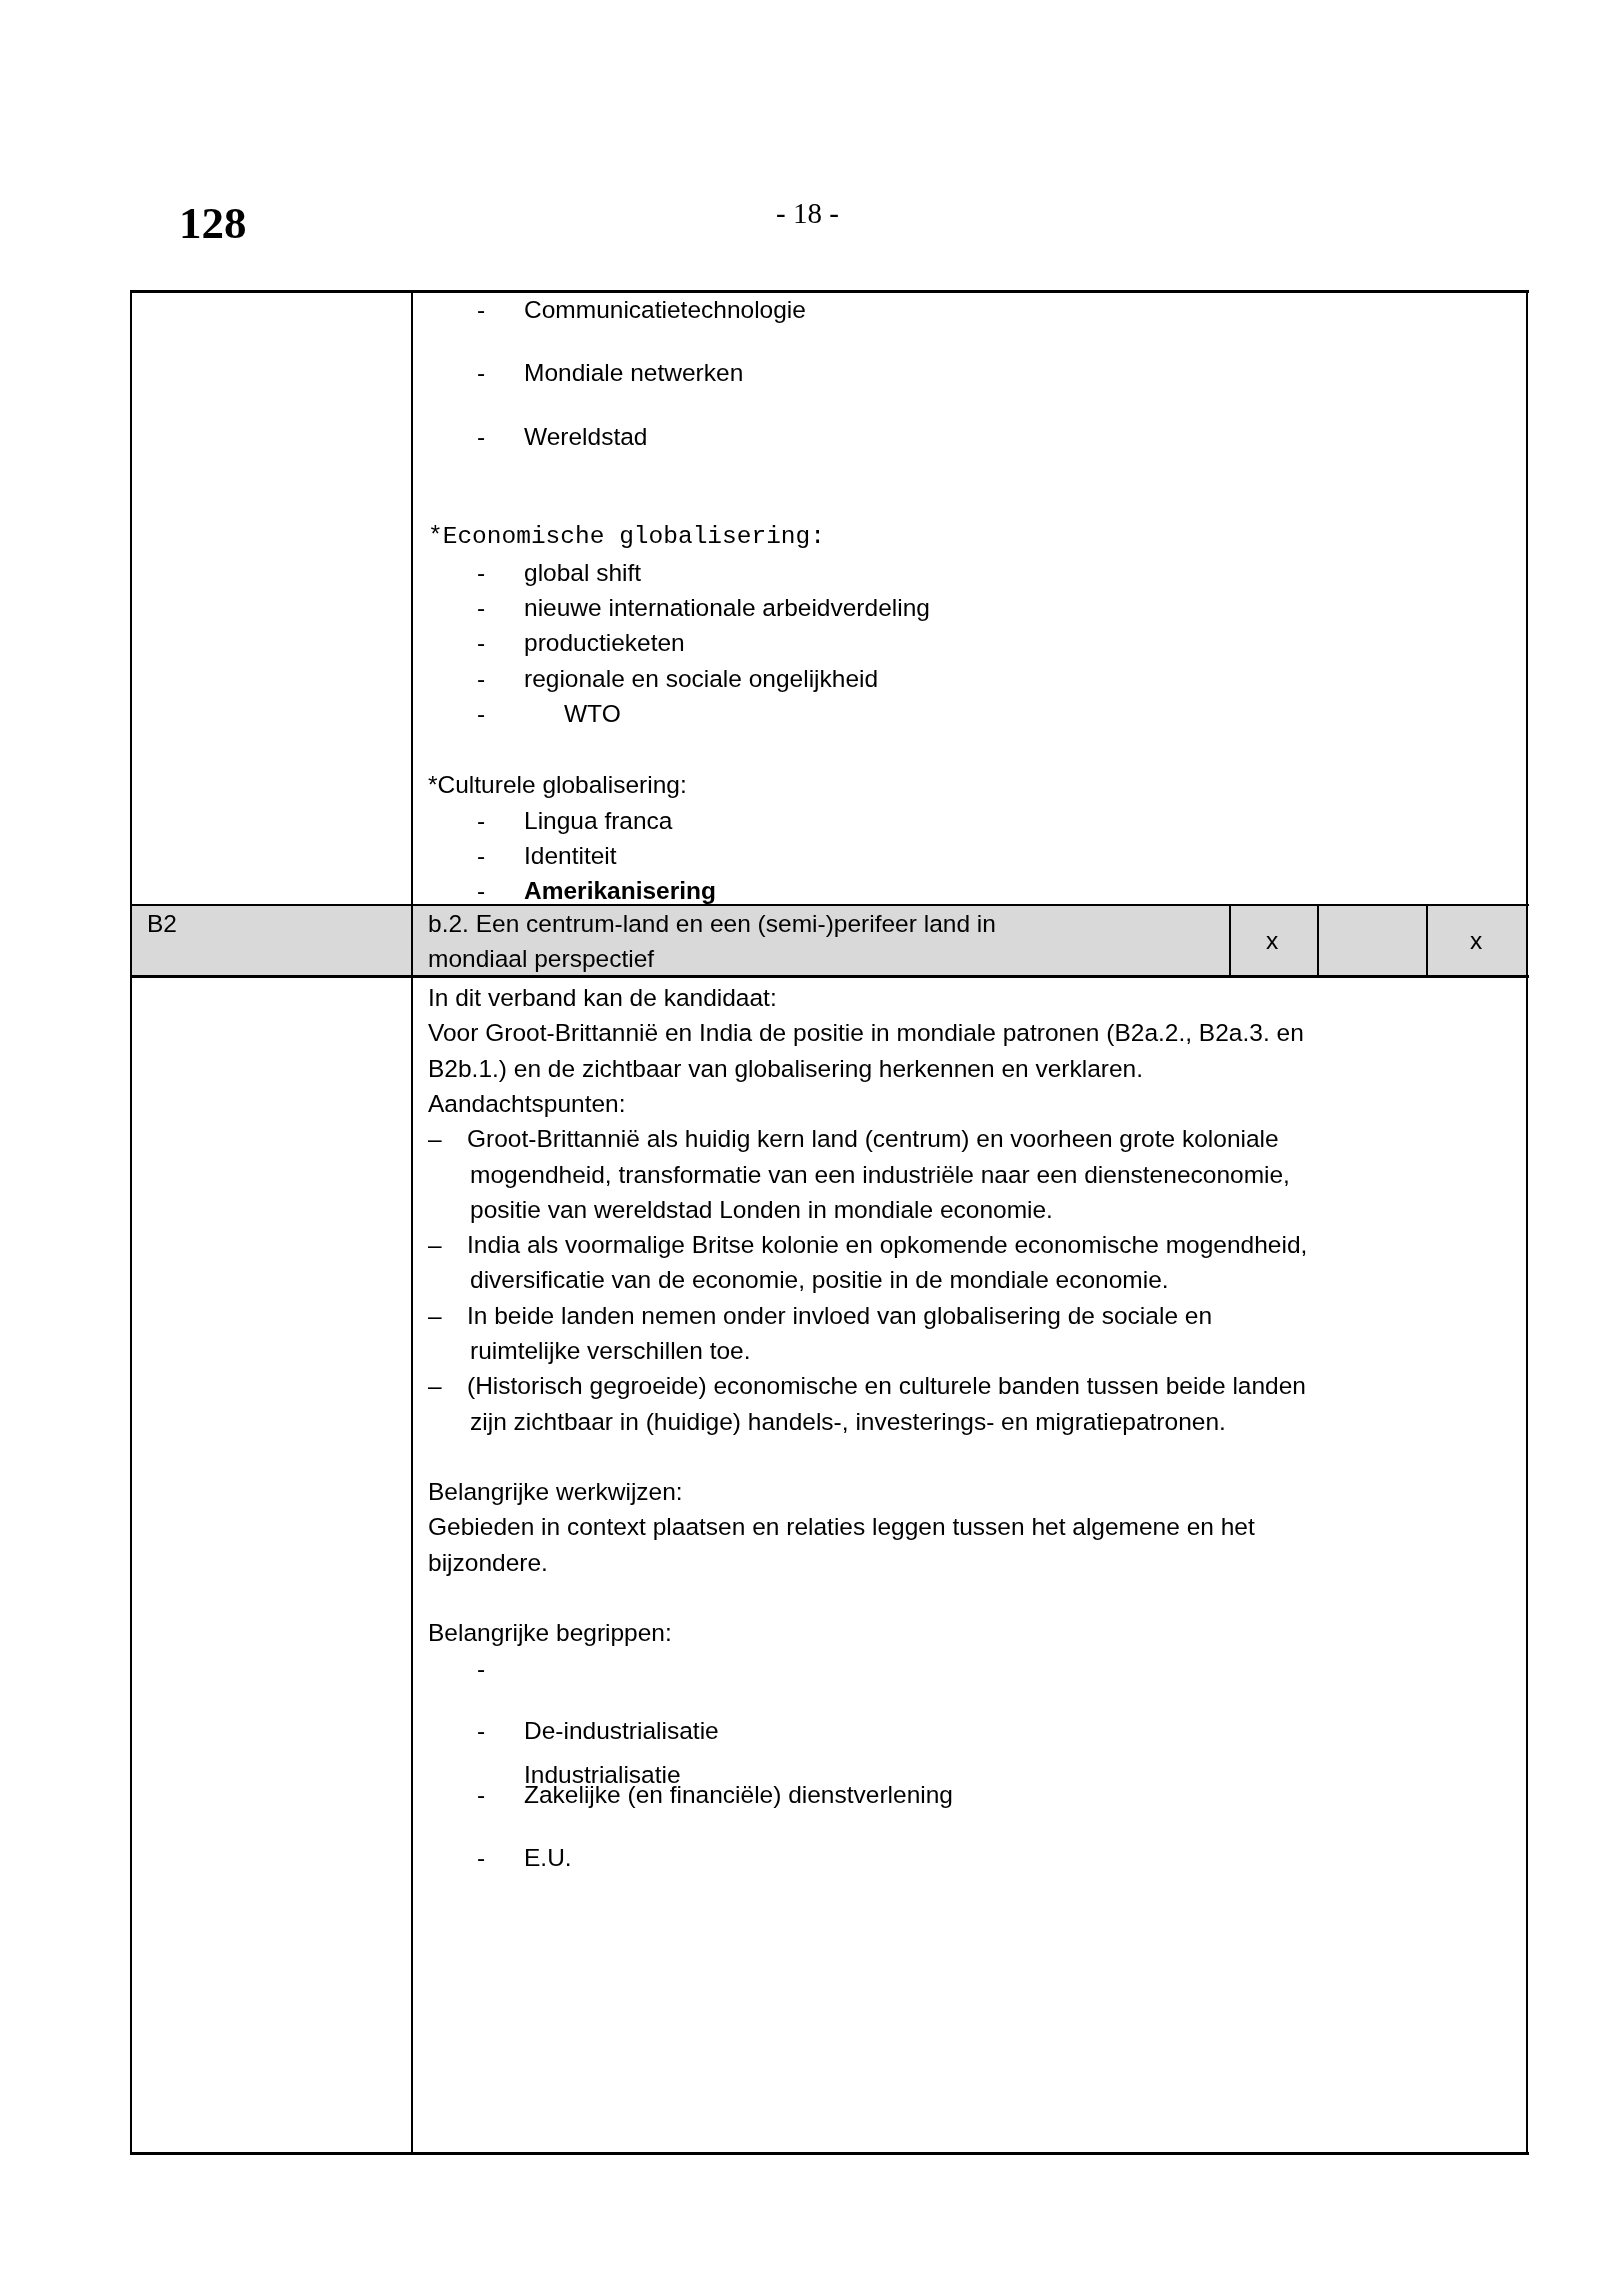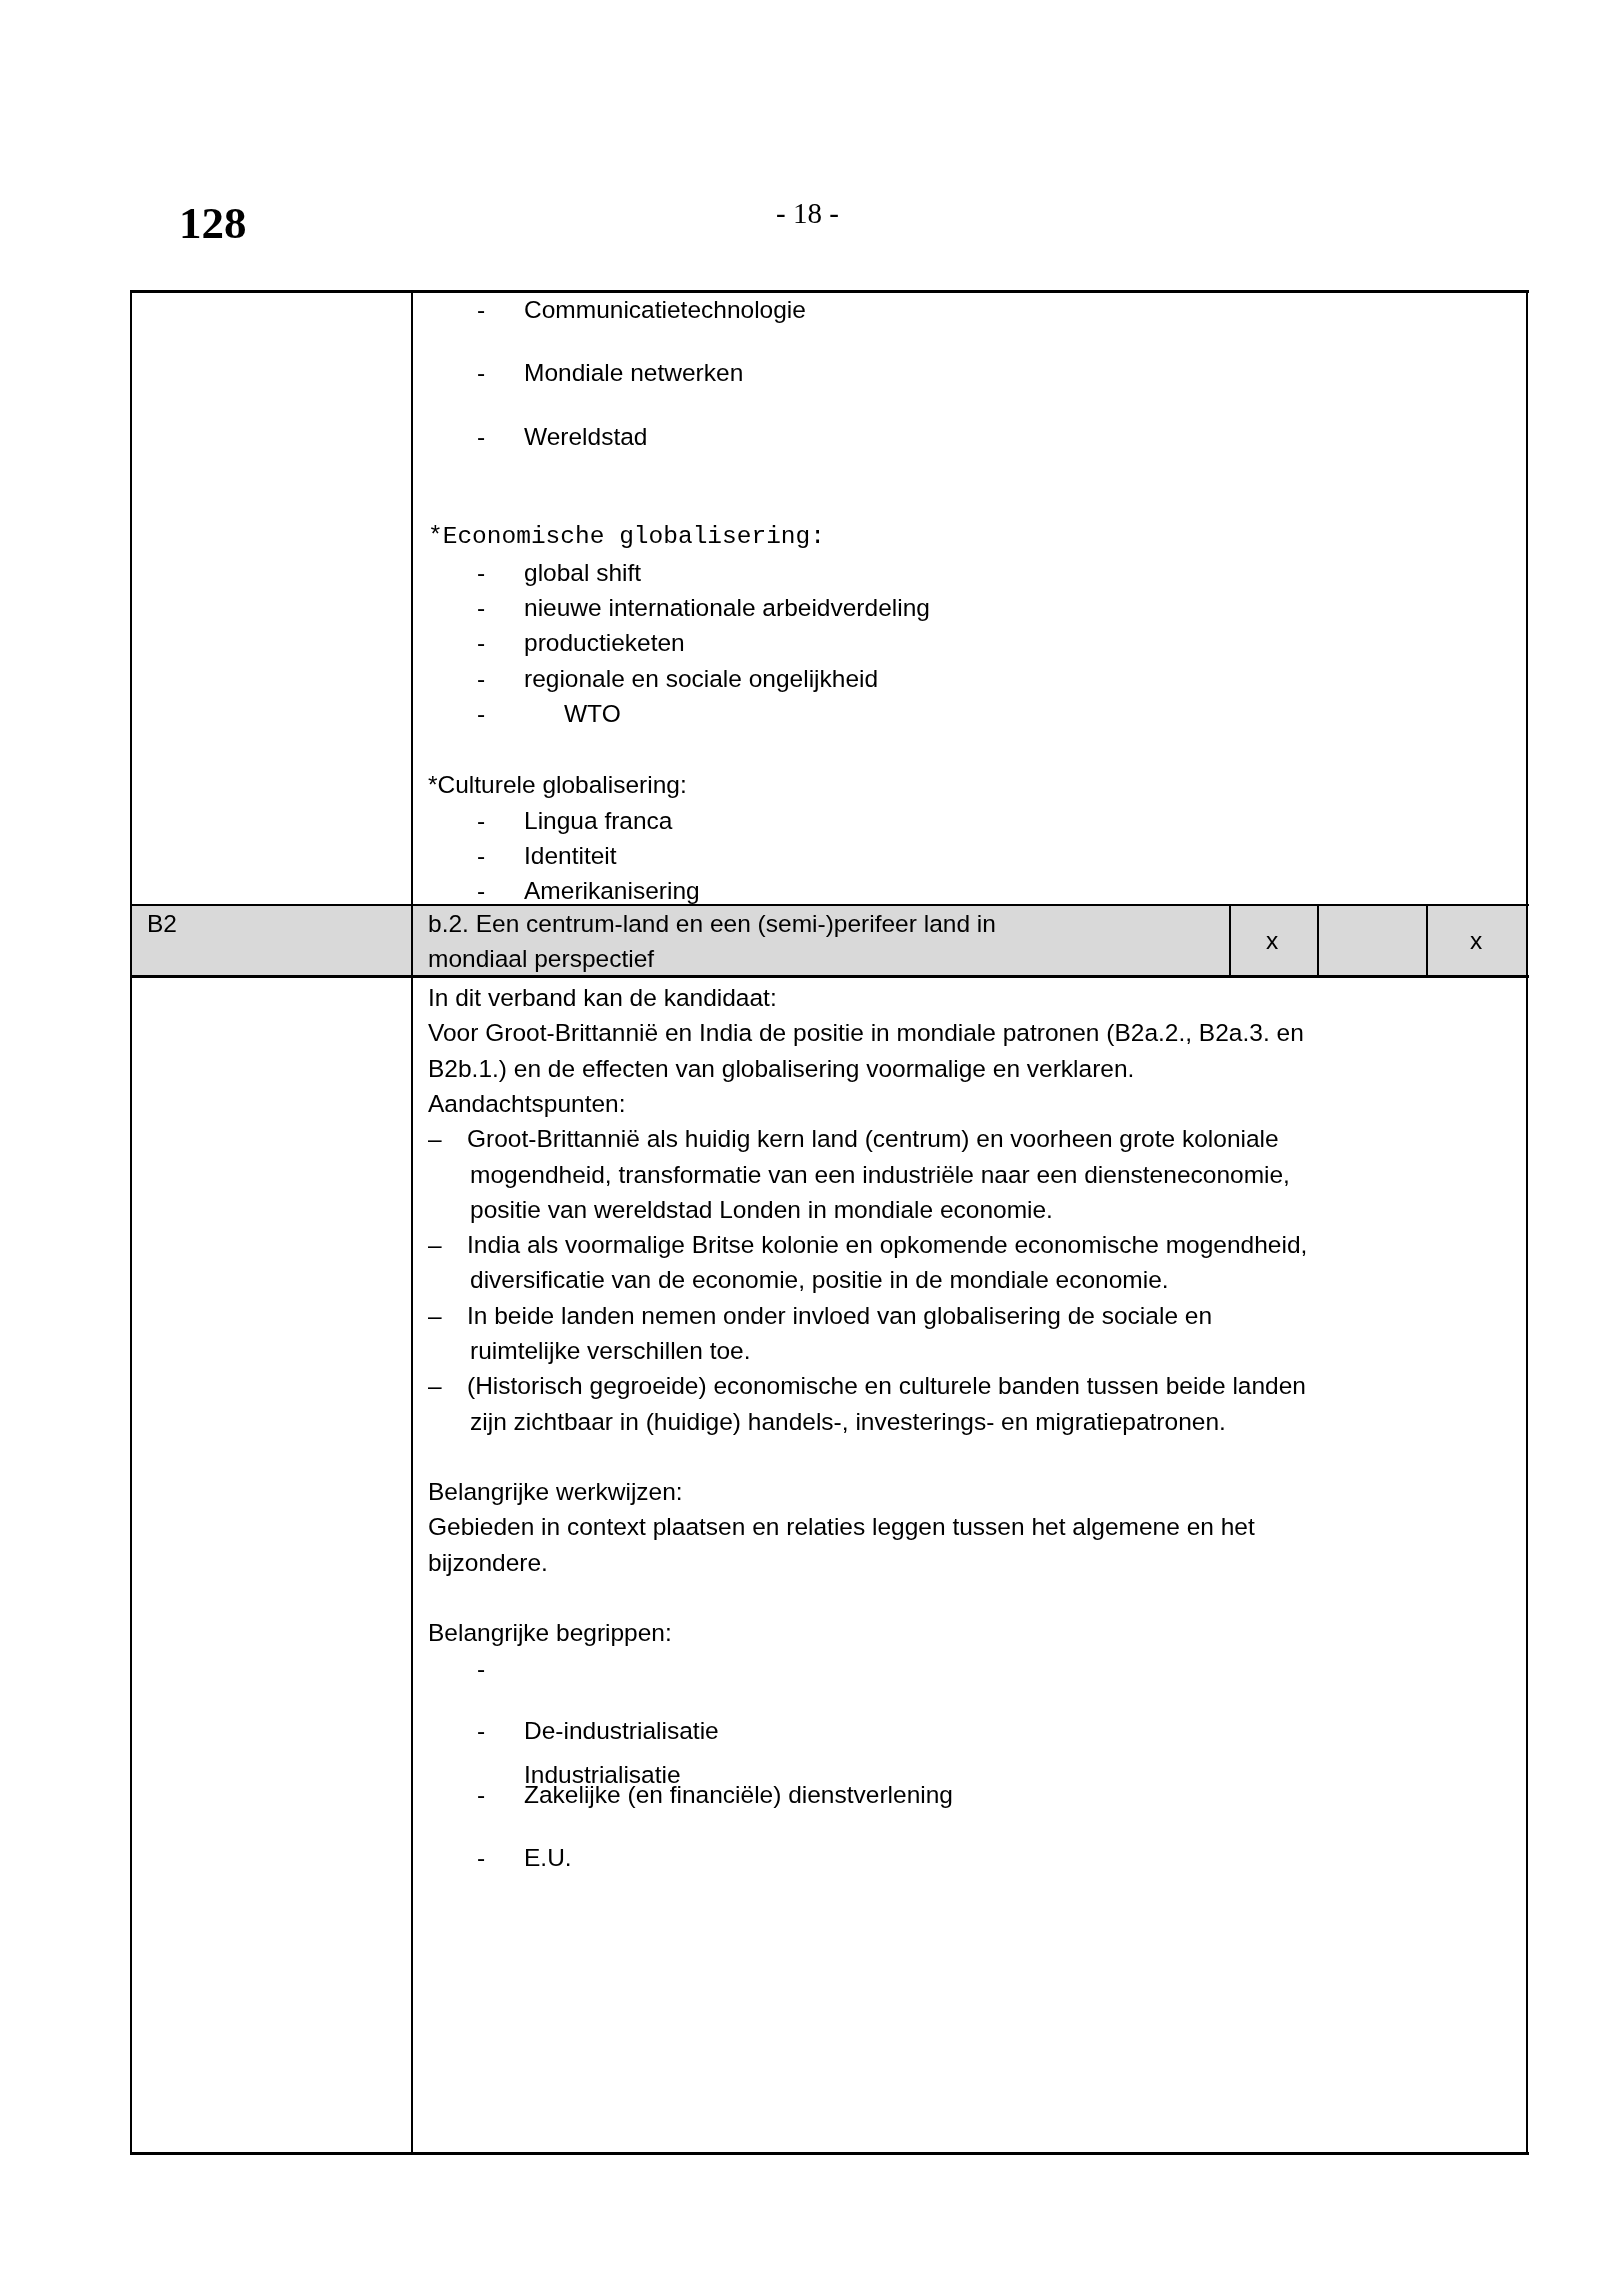--- a/index.html
+++ b/index.html
@@ -81,37 +81,37 @@
     <div>
       <span class="dash" style="left:477px; top:803px;">-</span>
       <span class="t" style="left:524px; top:803px;">Lingua franca</span>
     </div>
     <div>
       <span class="dash" style="left:477px; top:838px;">-</span>
       <span class="t" style="left:524px; top:838px;">Identiteit</span>
     </div>
     <div>
       <span class="dash" style="left:477px; top:873px;">-</span>
-      <span class="t" style="left:524px; top:873px;">Amerikanisering</span>
+      <span class="t" style="left:524px; top:873px;font-weight:bold;">Amerikanisering</span>
     </div>
   </div>
 
   <div>
     <span class="t" style="left:147px; top:906px;">B2</span>
     <span class="t" style="left:428px; top:906px;">b.2. Een centrum-land en een (semi-)perifeer land in</span>
     <span class="t" style="left:428px; top:941px;">mondiaal perspectief</span>
     <span class="t" style="left:1266px; top:923px;">x</span>
     <span class="t" style="left:1367px; top:923px;"></span>
     <span class="t" style="left:1470px; top:923px;">x</span>
   </div>
 
   <div>
     <span class="t" style="left:428px; top:980px;">In dit verband kan de kandidaat:</span>
     <span class="t" style="left:428px; top:1015px;">Voor Groot-Brittannië en India de positie in mondiale patronen (B2a.2., B2a.3. en</span>
-    <span class="t" style="left:428px; top:1051px;">B2b.1.) en de effecten van globalisering voormalige en verklaren.</span>
+    <span class="t" style="left:428px; top:1051px;">B2b.1.) en de zichtbaar van globalisering herkennen en verklaren.</span>
     <span class="t" style="left:428px; top:1086px;">Aandachtspunten:</span>
 
     <div>
       <span class="dash" style="left:428px; top:1121px;">–</span>
       <span class="t" style="left:467px; top:1121px;">Groot-Brittannië als huidig kern land (centrum) en voorheen grote koloniale</span>
       <span class="t" style="left:470px; top:1157px;">mogendheid, transformatie van een industriële naar een diensteneconomie,</span>
       <span class="t" style="left:470px; top:1192px;">positie van wereldstad Londen in mondiale economie.</span>
     </div>
 
     <div>

